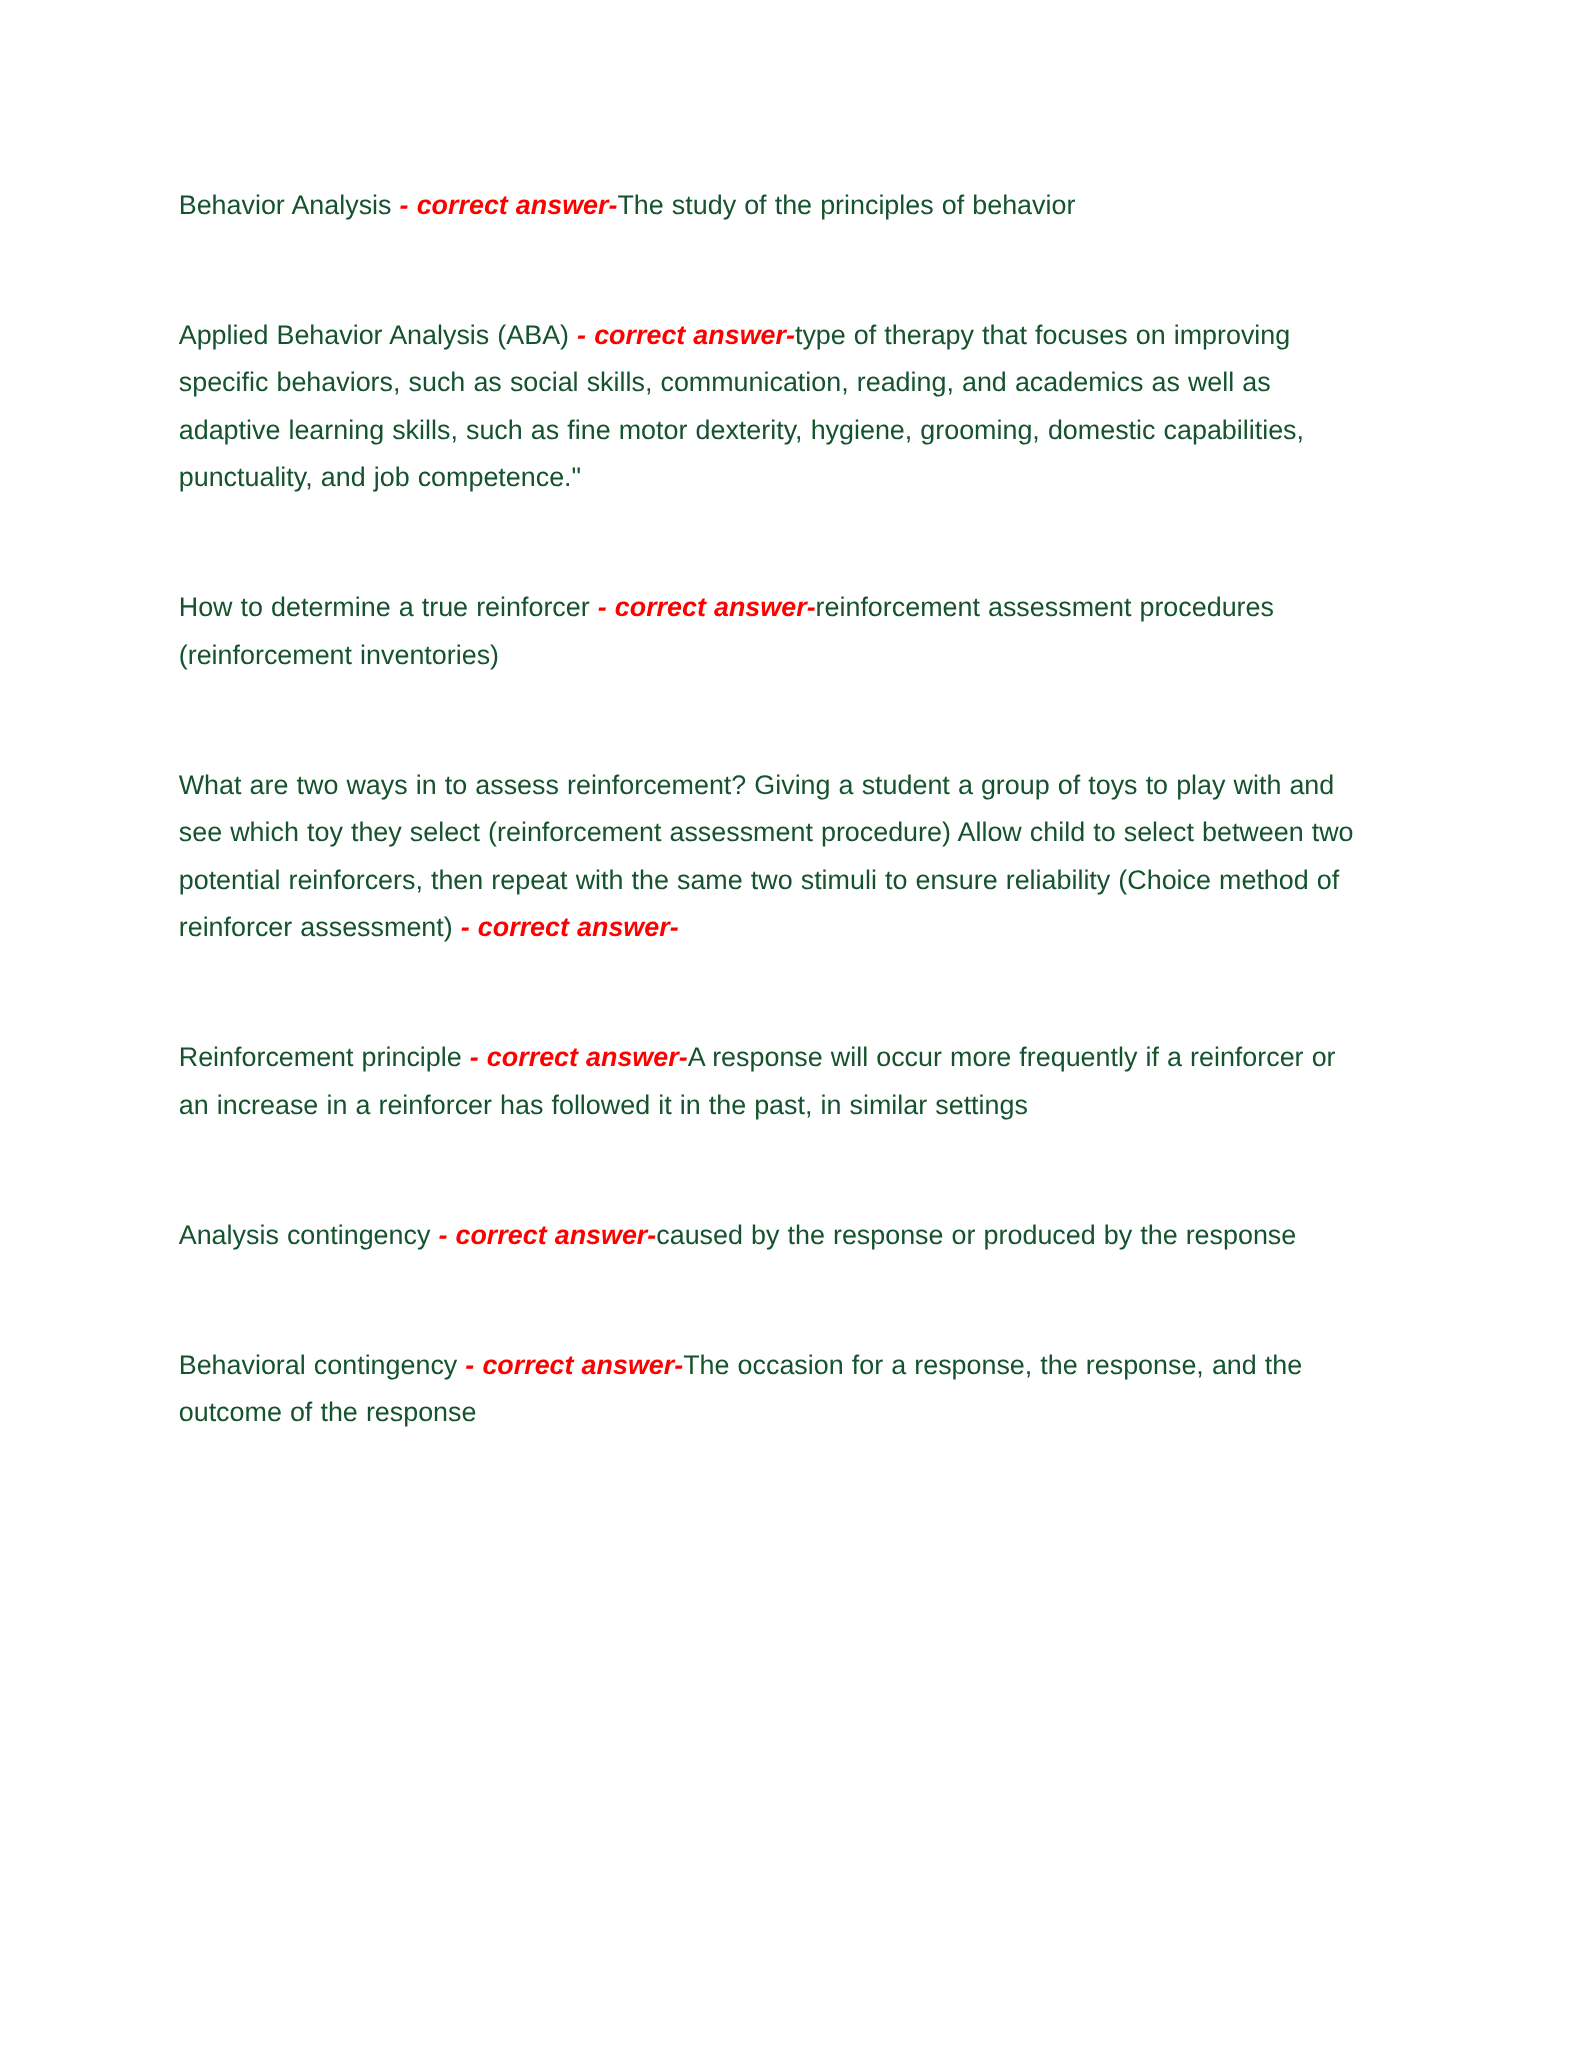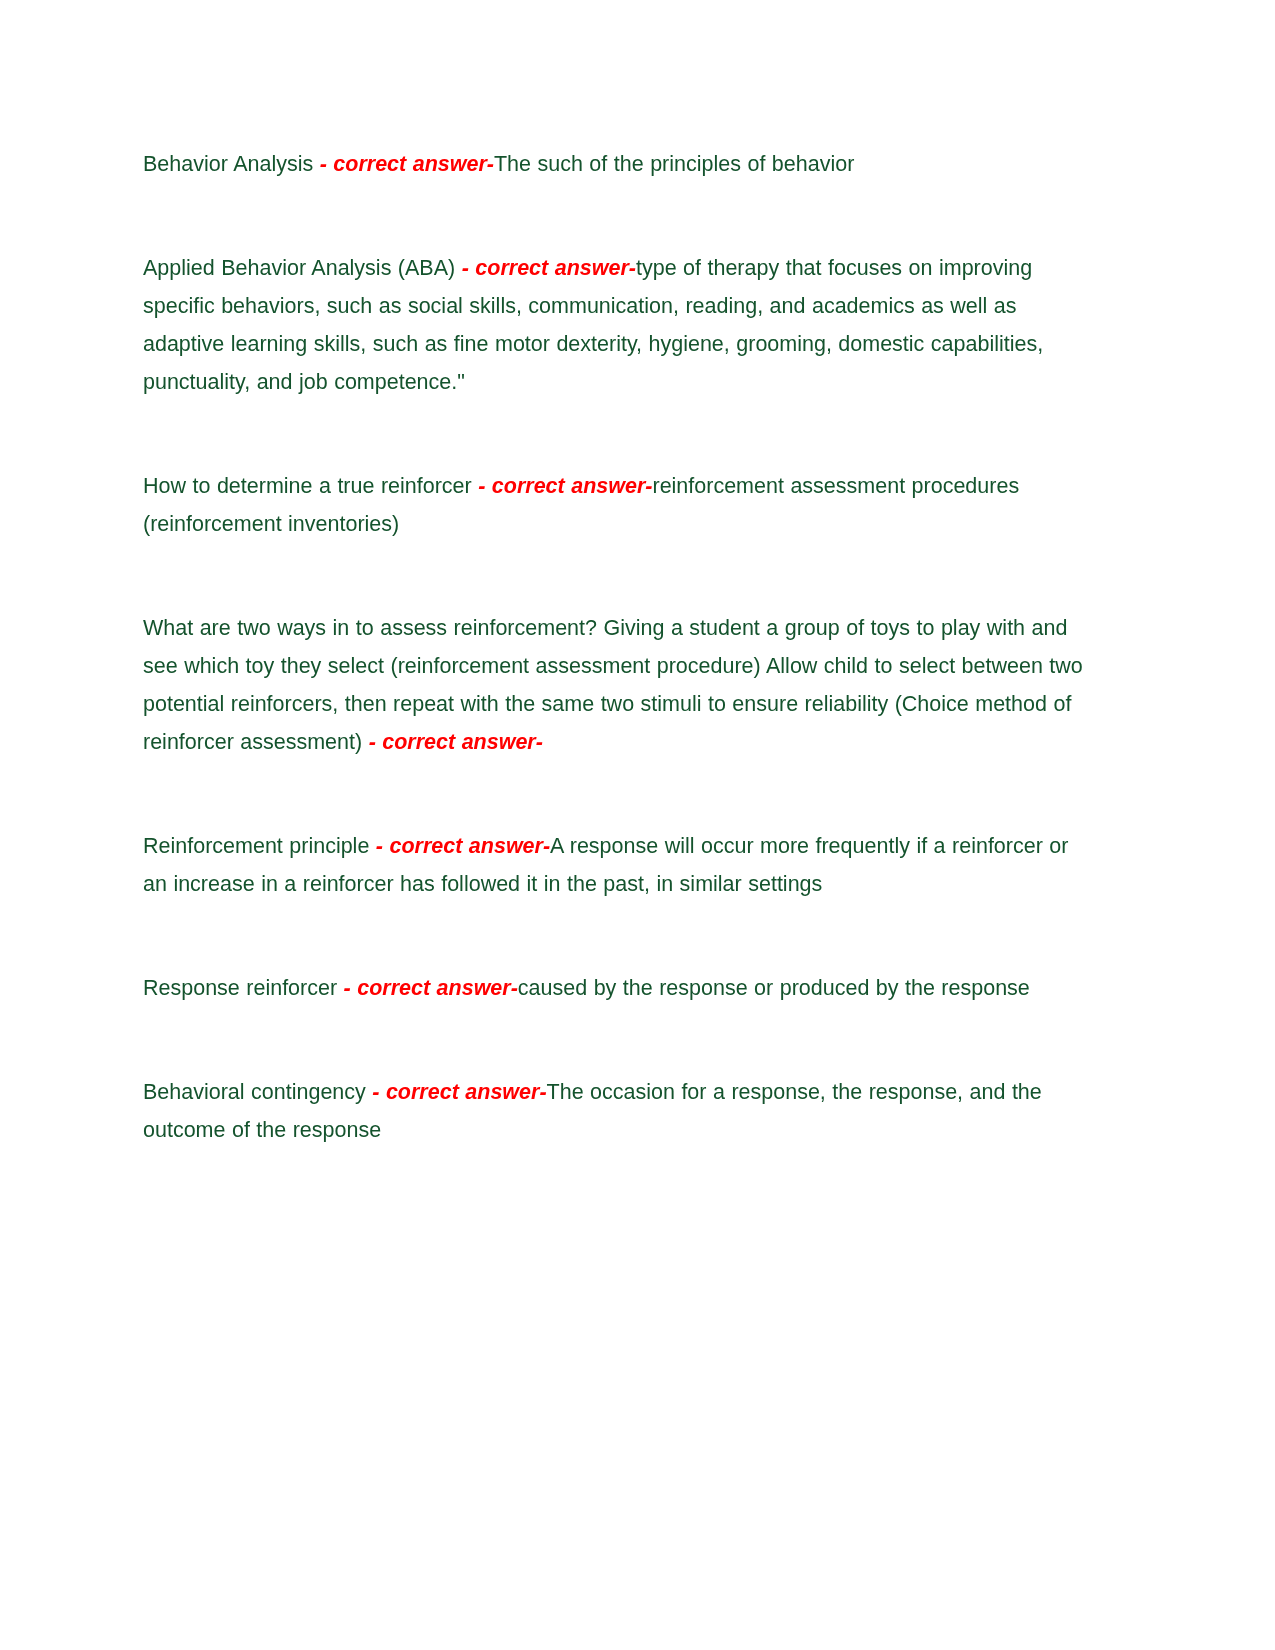--- a/index.html
+++ b/index.html
@@ -41,21 +41,21 @@
     color: #ff0000;
     font-weight: 700;
     font-style: italic;
   }
 </style>
 </head>
 <body>
 
 <div class="page">
   <div class="doc-body">
-      <p class="para"><span class="normal">Behavior Analysis </span><span class="marker">- correct answer-</span><span class="normal">The such of the principles of behavior</span></p>
+      <p class="para"><span class="normal">Behavior Analysis </span><span class="marker">- correct answer-</span><span class="normal">The study of the principles of behavior</span></p>
       <p class="para"><span class="normal">Applied Behavior Analysis (ABA) </span><span class="marker">- correct answer-</span><span class="normal">type of therapy that focuses on improving specific behaviors, such as social skills, communication, reading, and academics as well as adaptive learning skills, such as fine motor dexterity, hygiene, grooming, domestic capabilities, punctuality, and job competence."</span></p>
       <p class="para"><span class="normal">How to determine a true reinforcer </span><span class="marker">- correct answer-</span><span class="normal">reinforcement assessment procedures (reinforcement inventories)</span></p>
       <p class="para"><span class="normal">What are two ways in to assess reinforcement? Giving a student a group of toys to play with and see which toy they select (reinforcement assessment procedure) Allow child to select between two potential reinforcers, then repeat with the same two stimuli to ensure reliability (Choice method of reinforcer assessment) </span><span class="marker">- correct answer-</span></p>
       <p class="para"><span class="normal">Reinforcement principle </span><span class="marker">- correct answer-</span><span class="normal">A response will occur more frequently if a reinforcer or an increase in a reinforcer has followed it in the past, in similar settings</span></p>
-      <p class="para"><span class="normal">Response reinforcer </span><span class="marker">- correct answer-</span><span class="normal">caused by the response or produced by the response</span></p>
+      <p class="para"><span class="normal">Analysis contingency </span><span class="marker">- correct answer-</span><span class="normal">caused by the response or produced by the response</span></p>
       <p class="para"><span class="normal">Behavioral contingency </span><span class="marker">- correct answer-</span><span class="normal">The occasion for a response, the response, and the outcome of the response</span></p>
     </div>
 </div>
 
 </body></html>

